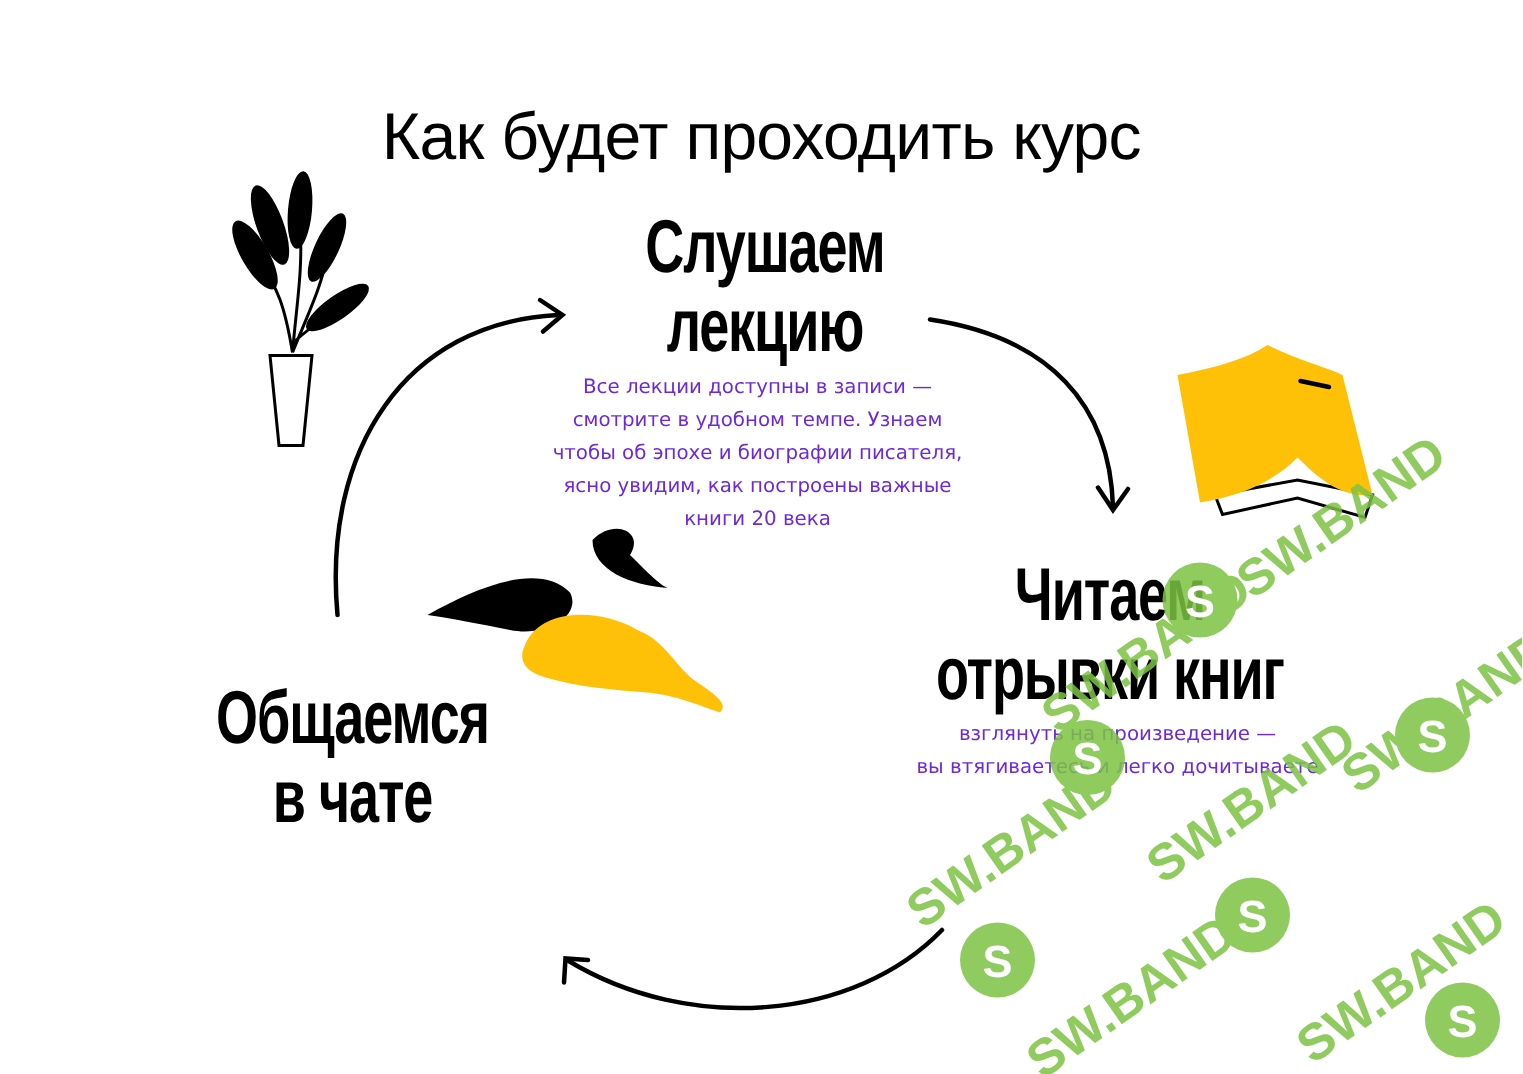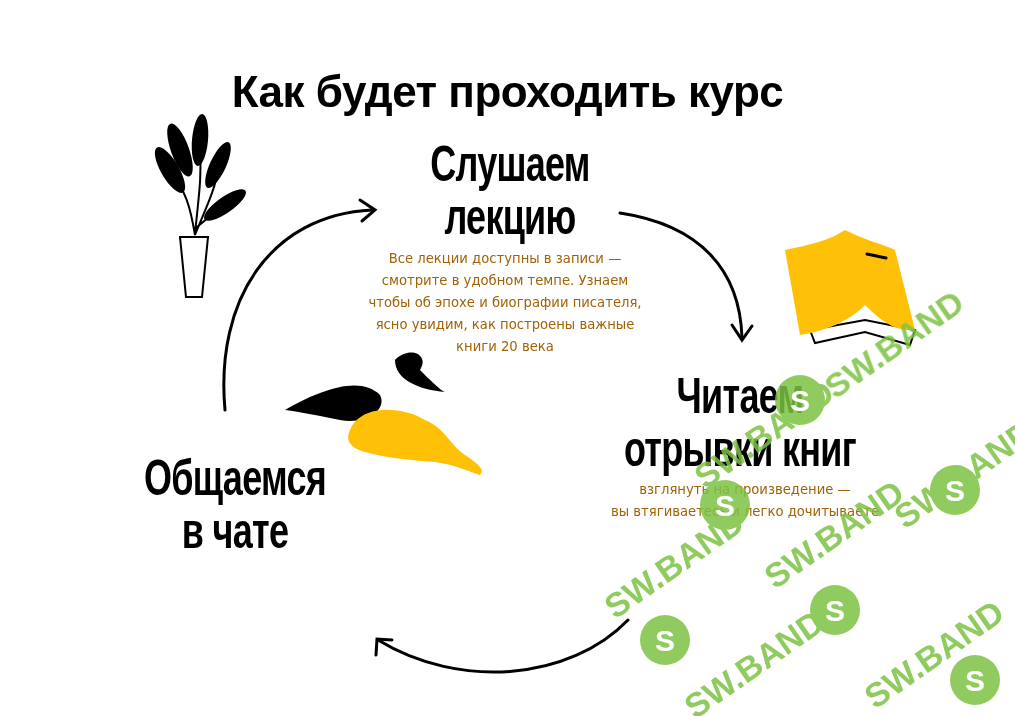--- a/index.html
+++ b/index.html
@@ -1,20 +1,20 @@
 <!DOCTYPE html>
 <html><head>
 <meta charset="utf-8">
 <style>
   html,body{margin:0;padding:0;background:#fff;}
   body{width:1015px;height:716px;position:relative;overflow:hidden;font-family:"DejaVu Sans",sans-serif;}
-  .title{position:absolute;left:0;top:38px;width:1015px;text-align:center;font-family:"Liberation Sans",sans-serif;font-weight:700;font-size:44px;color:#000;letter-spacing:-0.5px;}
+  .title{position:absolute;left:0;top:38px;width:1015px;text-align:center;font-family:"Liberation Sans",sans-serif;font-weight:400;font-size:44px;color:#000;letter-spacing:-0.5px;}
   .stage-title{position:absolute;text-align:center;font-family:"Liberation Sans",sans-serif;font-weight:700;color:#000;line-height:1.05;transform:scaleX(0.72);transform-origin:center;}
   .stage-title div{font-size:50px;letter-spacing:-1px;}
-  .desc{position:absolute;text-align:center;font-size:13.2px;line-height:22px;color:#a16207;}
+  .desc{position:absolute;text-align:center;font-size:13.2px;line-height:22px;color:#6d28d9;}
   svg{position:absolute;}
   .wm{position:absolute;right:0;top:290px;width:440px;height:426px;overflow:hidden;pointer-events:none;}
 </style>
 </head>
 <body>
 
 <h1 class="title">Как будет проходить курс</h1>
 
 <div class="stage-title" style="left:345px;top:138px;width:330px;">
   <div>Слушаем</div>

